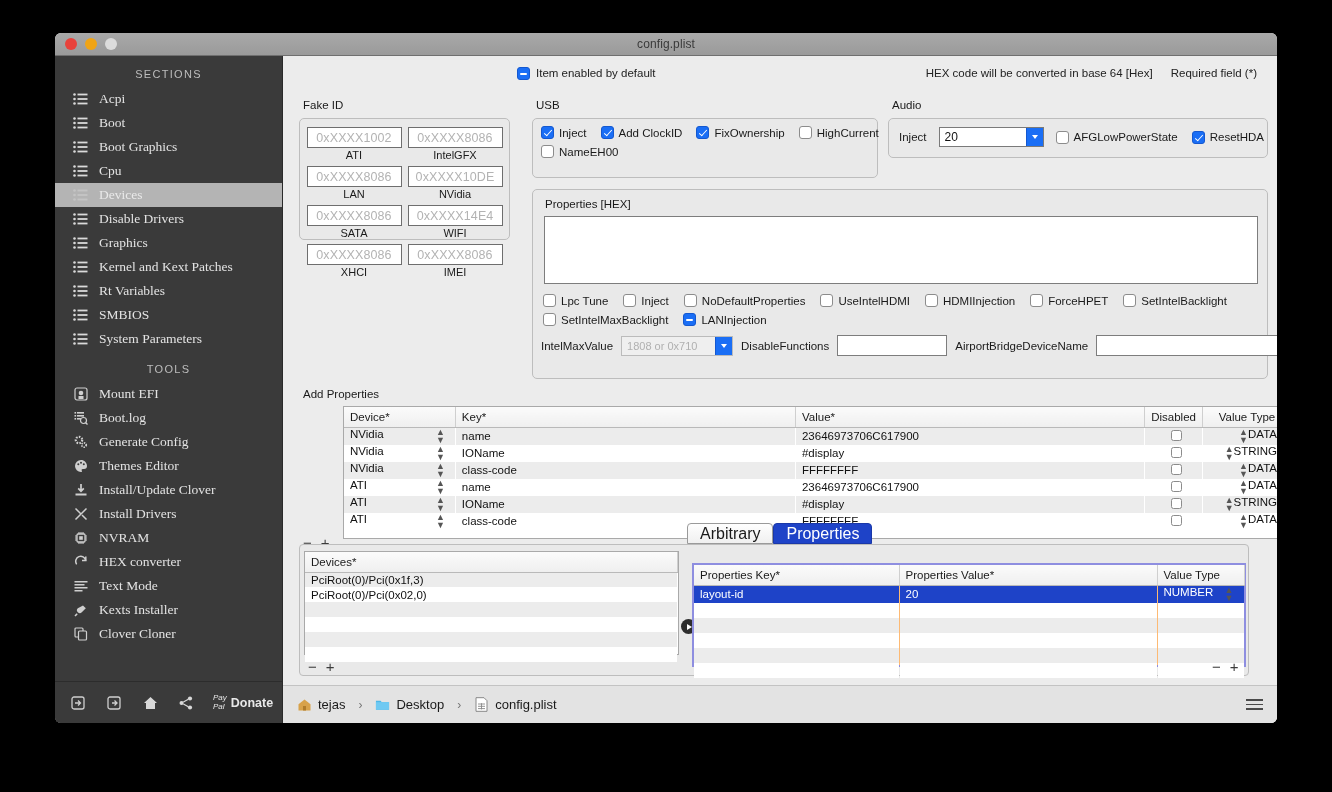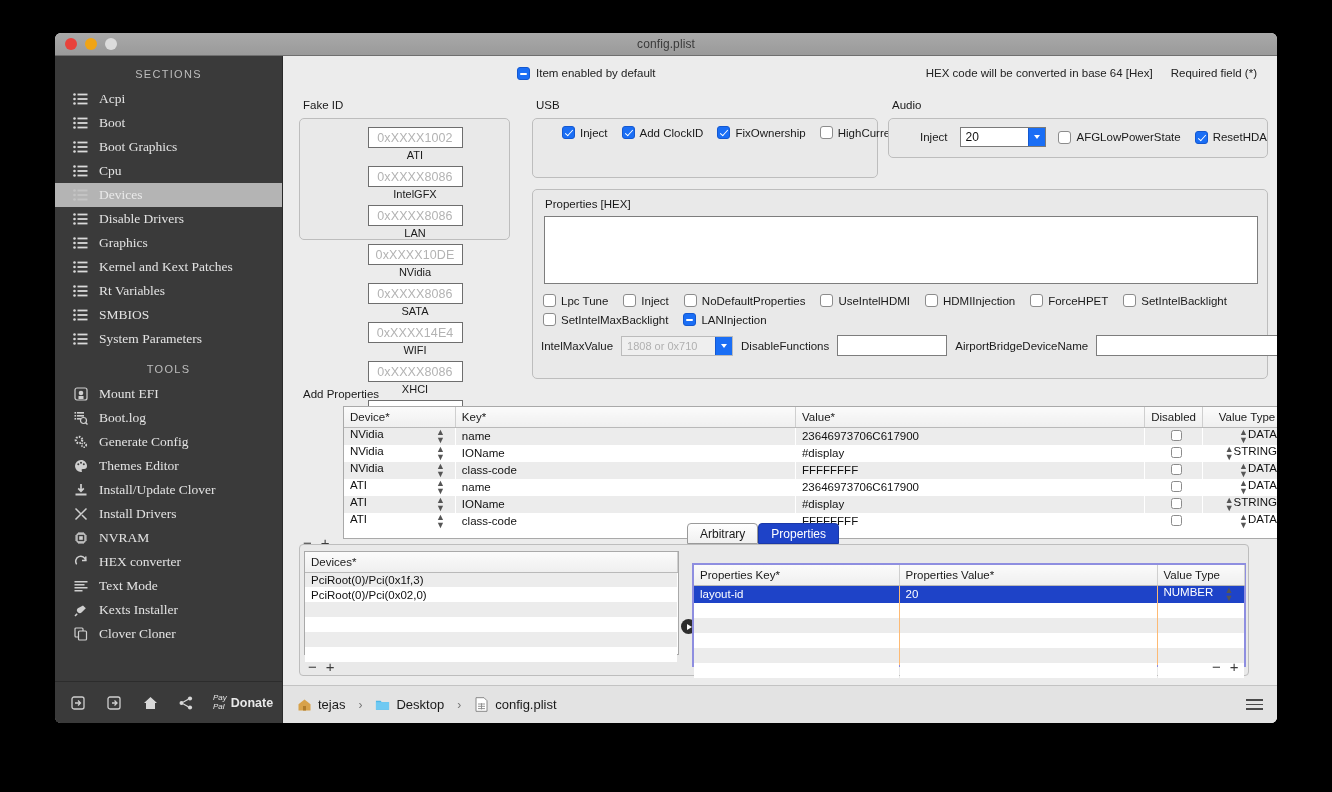--- a/index.html
+++ b/index.html
@@ -96,21 +96,21 @@
     transform:rotate(42deg);
   }
   .cb.mixed { background:#1a6ef5; border-color:#1458d0; }
   .cb.mixed:after {
     content:""; position:absolute; left:2px; top:5.2px;
     width:7px; height:2px; background:#fff; border-radius:1px;
   }
   .cbrow { display:flex; align-items:center; gap:5px; font-size:11.5px; color:#1a1a1a; white-space:nowrap; }
 
   
-  .group { position:absolute; border:1px solid #bdbdbd; border-radius:5px; background:#e9e9e9;padding-left:21px; }
+  .group { position:absolute; border:1px solid #bdbdbd; border-radius:5px; background:#e9e9e9; }
   .grouplabel {
     position:absolute; font-size:11.5px; color:#1a1a1a; background:transparent;
   }
 
   
   #fakeid-box { left:16px; top:62px; width:211px; height:122px; }
   #fakeid-label { left:20px; top:43px; }
   .fid-grid { display:flex; flex-wrap:wrap; padding:8px 0 0 0; justify-content:center; gap:0 6px; }
   .fid-cell { width:95px; text-align:center; }
   .fid-input {
@@ -191,21 +191,21 @@
   }
   #vthumb1 {
     position:absolute; left:2.5px; top:3px; width:8px; height:68px;
     background:#8b8b8b; border-radius:4px;
   }
   .pm-row { position:absolute; display:flex; gap:9px; font-size:15px; color:#3c3c3c; }
 
   
   #tabs { position:absolute; left:404px; top:467px; display:flex; z-index:3; }
   .tab {
-    height:21px; padding:0 12px; font-size:12px; color:#1a1a1a;
+    height:21px; padding:0 12px; font-size:16px; color:#1a1a1a;
     display:flex; align-items:center; border:1px solid #9a9a9a;
     background:linear-gradient(#fefefe,#f0f0f0);
     border-radius:4px 4px 0 0;
   }
   .tab.active { background:#1e43c8; color:#fff; border-color:#1a38a8; }
   #tabpanel {
     position:absolute; left:16px; top:488px; width:950px; height:132px;
     border:1px solid #bdbdbd; border-radius:4px; background:#e9e9e9;
   }
 
@@ -646,20 +646,26 @@
                 <span class="cb checked"></span>
                 <span>Add ClockID</span>
               </span>
               <span class="cbrow">
                 <span class="cb checked"></span>
                 <span>FixOwnership</span>
               </span>
               <span class="cbrow">
                 <span class="cb"></span>
                 <span>HighCurrent</span>
+              </span>
+            </div>
+          <div id="usb-row2">
+              <span class="cbrow">
+                <span class="cb"></span>
+                <span>NameEH00</span>
               </span>
             </div>
         </div>
 
         <div class="grouplabel" id="audio-label">Audio</div>
         <div class="group" id="audio-box">
           <div id="audio-row">
             <span class="mini-label">Inject</span>
             <span class="combo" style="width:105px">
               <span>20</span>

